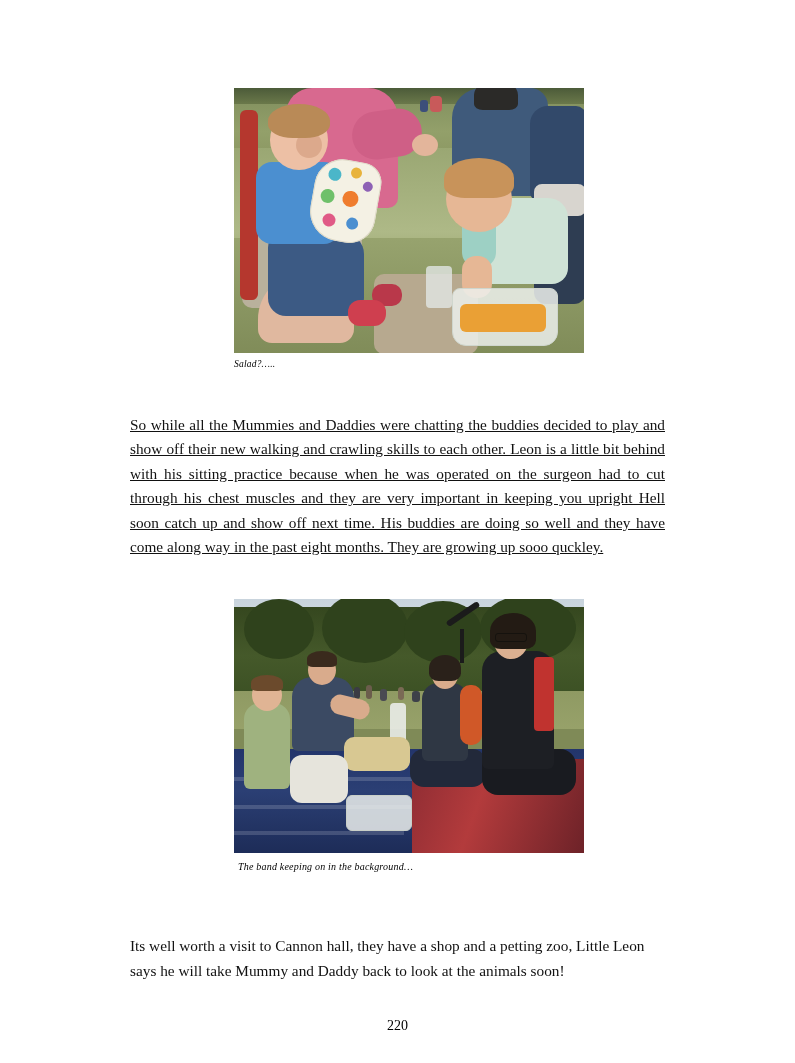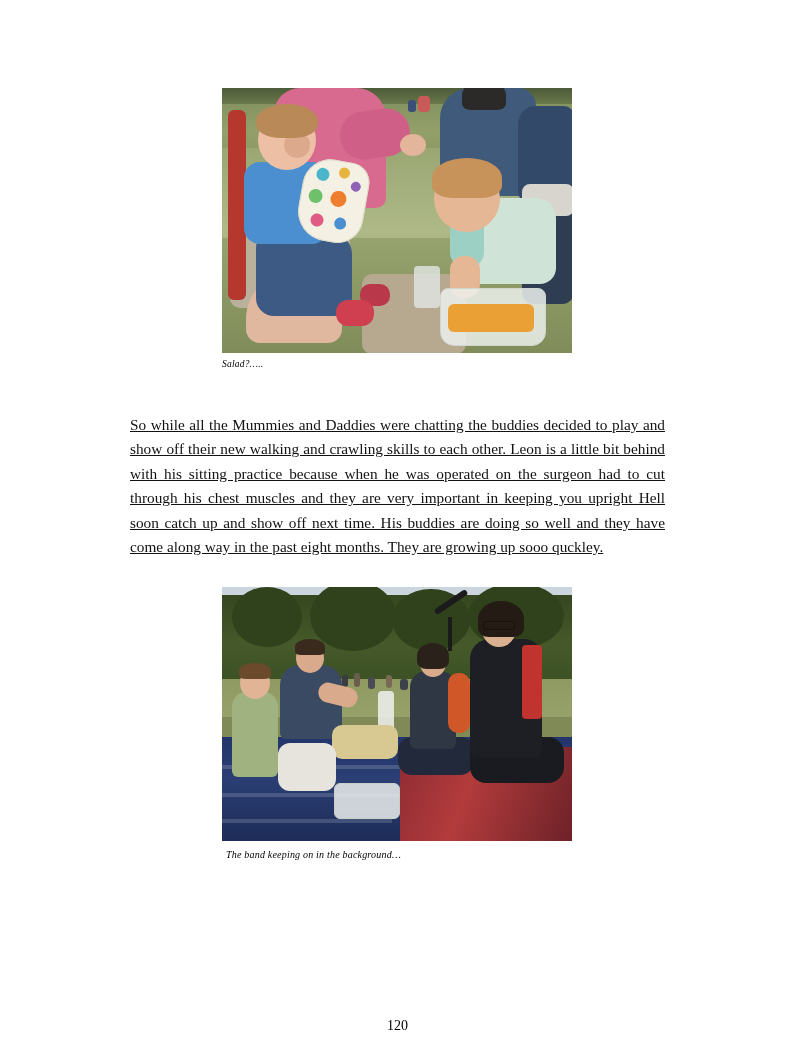--- a/index.html
+++ b/index.html
@@ -23,21 +23,21 @@
   }
   .content {
     position: absolute;
     left: 130px;
     top: 88px;
     width: 535px;
   }
 
   
   .figure {
-    margin: 0;
+    margin: 12px;
     padding: 0;
   }
   .figure.first { margin-top: 0; }
 
   .photo {
     position: relative;
     width: 350px;
     height: 265px;
     margin-left: 92px;
     overflow: hidden;
@@ -492,16 +492,17 @@
         <div class="p2-bottle"></div>
         <div class="p2-food"></div>
         <div class="p2-bag"></div>
         <div class="p2-tub"></div>
       </div>
       <figcaption class="caption caption-2">The band keeping on in the background…</figcaption>
     </figure>
 
     <div class="spacer-2"></div>
 
+    <p class="para para-2">Its well worth a visit to Cannon hall, they have a shop and a petting zoo, Little Leon says he will take Mummy and Daddy back to look at the animals soon!</p>
   </div>
 
-  <div class="page-number">120</div>
+  <div class="page-number">220</div>
 </div>
 
 </body></html>

